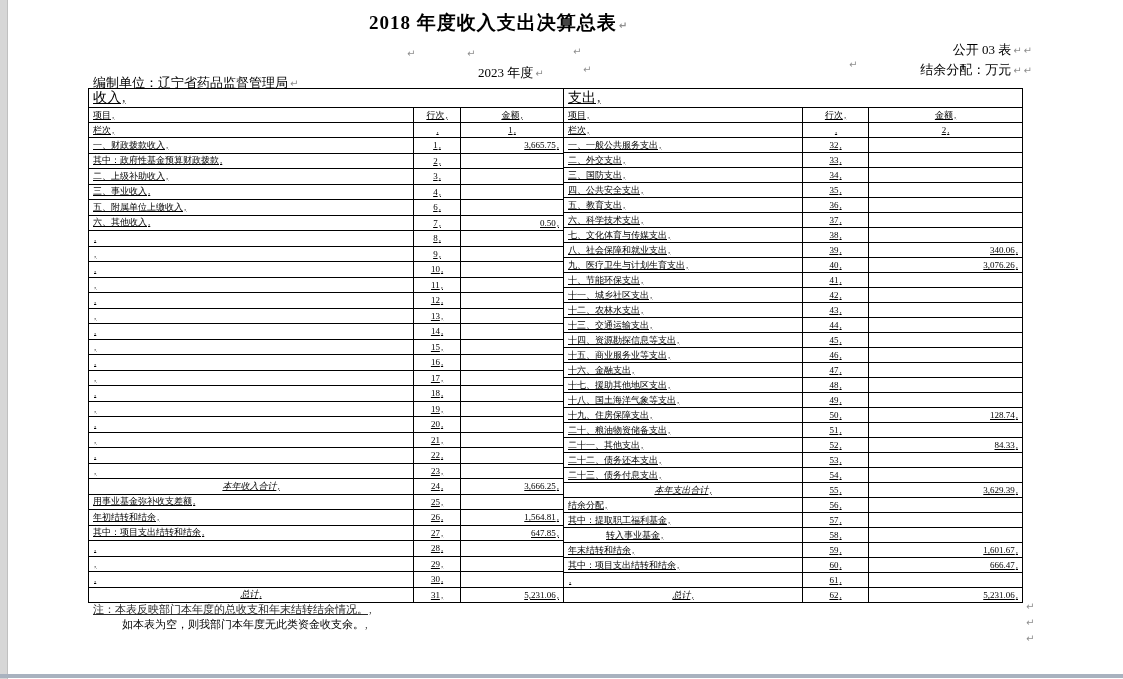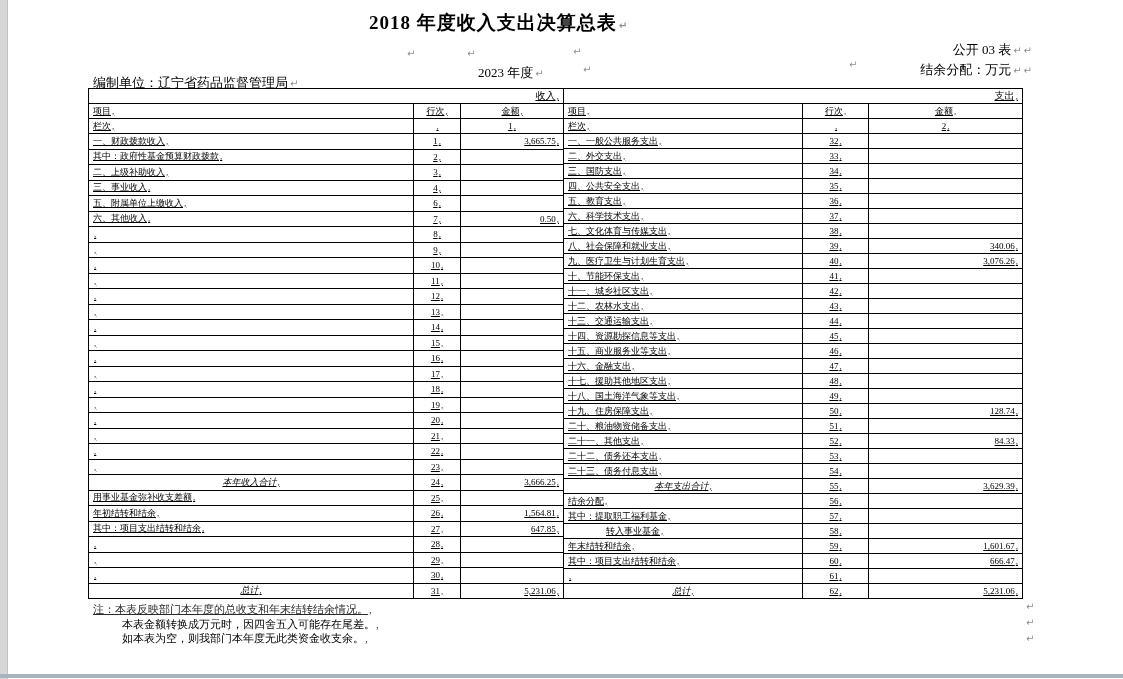--- a/index.html
+++ b/index.html
@@ -21,21 +21,21 @@
 
   .rmark{color:#8f8f8f;font-size:10px;font-family:"DejaVu Sans",sans-serif;margin-left:2px;}
   .rm-abs{position:absolute;color:#8f8f8f;font-size:10px;font-family:"DejaVu Sans",sans-serif;}
 
   .table-wrap{position:absolute;left:88px;top:88px;display:flex;}
   table{border-collapse:collapse;table-layout:fixed;}
   table.right-half{margin-left:-1px;border-radius:7px;}
   td,th{border:1px solid #000;padding:0 4px;font-size:9px;font-weight:normal;
     white-space:nowrap;overflow:hidden;height:13px;}
   tr{height:15px;}
-  th.sec-title{text-align:right;font-size:10px;text-decoration:underline;}
+  th.sec-title{text-align:left;font-size:14px;text-decoration:underline;}
   td.hcell{text-decoration:underline;}
   td.hcell.ctr, td.ctr{text-align:center;}
   td.lbl{text-align:left;text-decoration:underline;}
   td.lbl.sub{padding-left:4px;}
   td.lbl.sub2{padding-left:42px;}
   td.lbl.center{text-align:center;padding-left:4px;font-style:italic;}
   td.line-no{text-align:center;text-decoration:underline;}
   td.amt{text-align:right;text-decoration:underline;}
   .cm{color:#3a3a3a;margin-left:1px;}
 
@@ -432,15 +432,14 @@
           <td class="line-no">62<span class="cm">,</span></td>
           <td class="amt">5,231.06<span class="cm">,</span></td>
         </tr>
       </tbody>
   </table>
 
 </div>
 
 <div class="notes">
   <div class="n1"><span class="txt">注：本表反映部门本年度的总收支和年末结转结余情况。</span><span class="cm">,</span></div>
-  <div class="ind"><span>本表金额转换成万元时，因四舍五入可能存在尾差。</span><span class="cm">,</span></div>
   <div class="ind"><span>如本表为空，则我部门本年度无此类资金收支余。</span><span class="cm">,</span></div>
 </div>
 
 </body></html>

